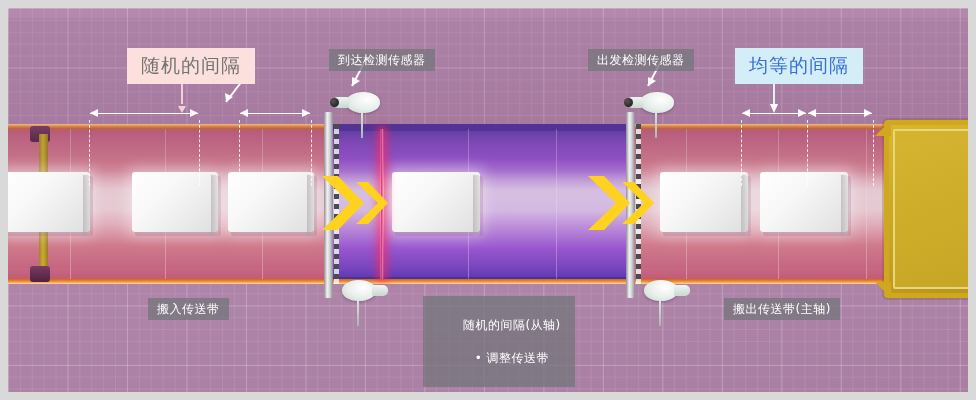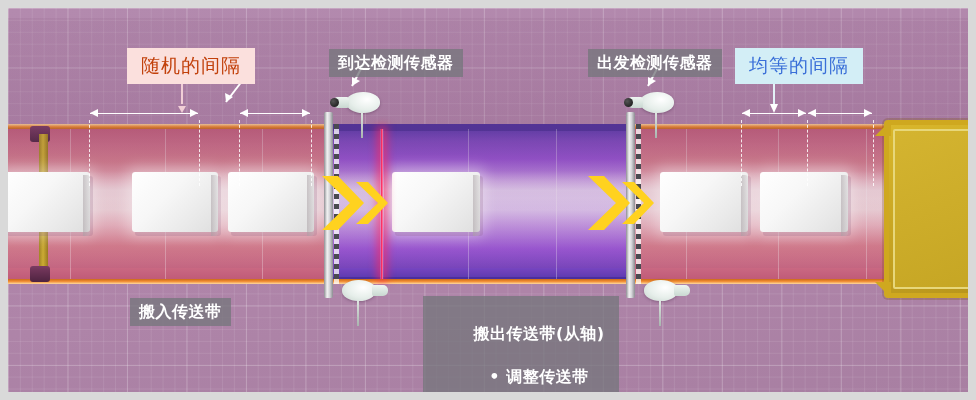--- a/index.html
+++ b/index.html
@@ -133,22 +133,22 @@
     background:radial-gradient(circle at 35% 35%,#555,#111);}
   .sensor .stem{position:absolute;left:15px;width:2px;
     background:linear-gradient(180deg,#dfe6e2,#a9b5af);}
   .sensor.down .stem{top:20px;height:26px;}
   .sensor.up   .stem{bottom:20px;height:26px;}
   .sensor.mirror .body{border-radius:48% 50% 50% 48%;}
 
   
   .lab{position:absolute;z-index:12;white-space:pre;line-height:1.35;}
   .lab.gray{background:rgba(118,118,124,.78);color:#ffffff;
-    padding:3px 9px;font-size:16px;letter-spacing:.5px;font-weight:bold;}
-  .lab.pinkbx{background:#fbe0dd;color:#c2410c;padding:5px 14px;font-size:19px;letter-spacing:1px;}
+    padding:3px 9px;font-size:12px;letter-spacing:.5px;}
+  .lab.pinkbx{background:#fbe0dd;color:#737373;padding:5px 14px;font-size:19px;letter-spacing:1px;}
   .lab.cyanbx{background:#d3eef6;color:#3a6fd8;padding:5px 14px;font-size:19px;letter-spacing:1px;}
   .lab.gray.two{text-align:center;padding:5px 14px;}
 
   
   .guide{position:absolute;top:112px;width:0;border-left:1px dashed rgba(255,255,255,.85);height:66px;z-index:10;}
   .dim{position:absolute;height:1px;background:#ffffff;z-index:11;}
   .dim:before,.dim:after{content:"";position:absolute;top:-4px;width:0;height:0;
     border-top:4.5px solid transparent;border-bottom:4.5px solid transparent;}
   .dim:before{left:0;border-right:8px solid #fff;}
   .dim:after{right:0;border-left:8px solid #fff;}
@@ -298,22 +298,23 @@
     </svg>
 
     <div class="lab pinkbx" style="left:119px;top:40px">随机的间隔</div>
 
     <div class="lab gray" style="left:321px;top:41px">到达检测传感器</div>
 
     <div class="lab cyanbx" style="left:727px;top:40px">均等的间隔</div>
 
     <div class="lab gray" style="left:580px;top:41px">出发检测传感器</div>
 
-    <div class="lab gray" style="left:122px;top:290px">搬入传送带</div>
+    <div class="lab gray" style="left:140px;top:290px">搬入传送带</div>
 
     <div class="lab gray two" style="left:415px;top:288px">
-      <span>搬出传送带(从轴)</span><br>
+      <span>随机的间隔(从轴)</span><br>
       <span>• 调整传送带</span>
     </div>
 
+    <div class="lab gray" style="left:716px;top:290px">搬出传送带(主轴)</div>
 
   </div>
 </div>
 
 </body></html>

